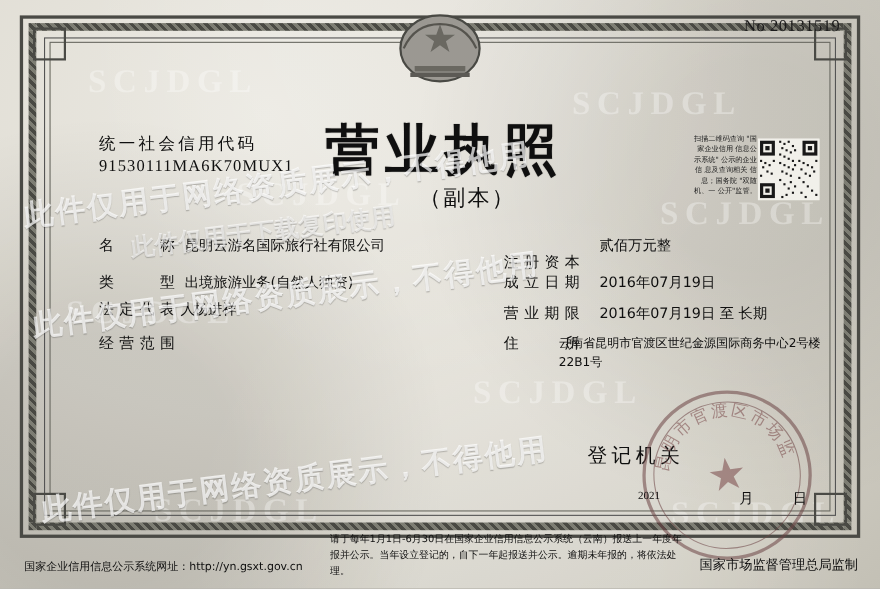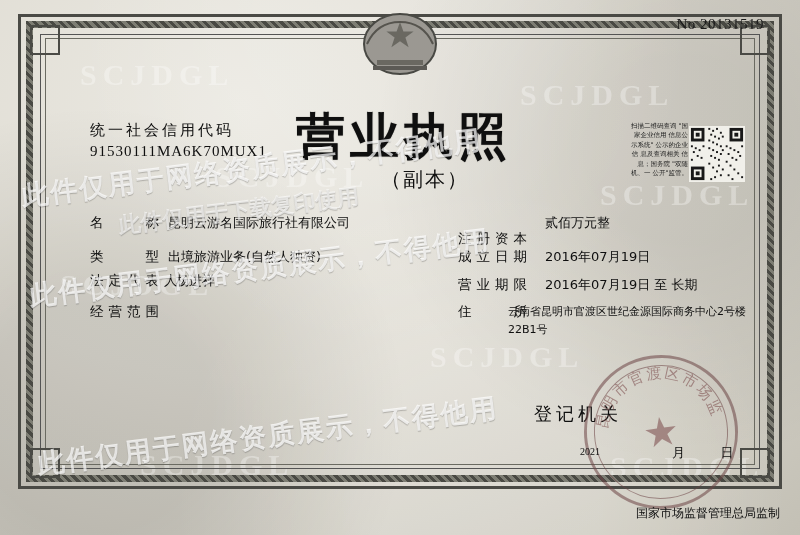--- a/index.html
+++ b/index.html
@@ -316,20 +316,22 @@
         </defs>
       <text font-size="15" fill="#7a4a4a" font-family="DejaVu Sans, sans-serif" letter-spacing="2">
         <textPath href="#arcpath" startOffset="6%">昆明市官渡区市场监督管理局</textPath>
       </text>
     </svg>
   </div>
 
   <div id="date-year">2021</div>
   <div id="date-rest">月 日</div>
 
+  <div id="foot-left">国家企业信用信息公示系统网址：http://yn.gsxt.gov.cn</div>
+  <div id="foot-mid">请于每年1月1日-6月30日在国家企业信用信息公示系统（云南）报送上一年度年报并公示。当年设立登记的，自下一年起报送并公示。逾期未年报的，将依法处理。</div>
   <div id="foot-right">国家市场监督管理总局监制</div>
 
   <div class="wm wm-big" style="left:20px;top:150px;transform:rotate(-7deg);">此件仅用于网络资质展示，不得他用</div>
   <div class="wm wm-big" style="left:28px;top:250px;transform:rotate(-7deg);">此件仅用于网络资质展示，不得他用</div>
   <div class="wm wm-big" style="left:36px;top:418px;transform:rotate(-7deg);">此件仅用于网络资质展示，不得他用</div>
   <div class="wm" style="left:118px;top:196px;font-size:22px;transform:rotate(-7deg);color:rgba(255,255,255,.60);">此件仅用于下载复印使用</div>
 
 </div>
 
 </body></html>

